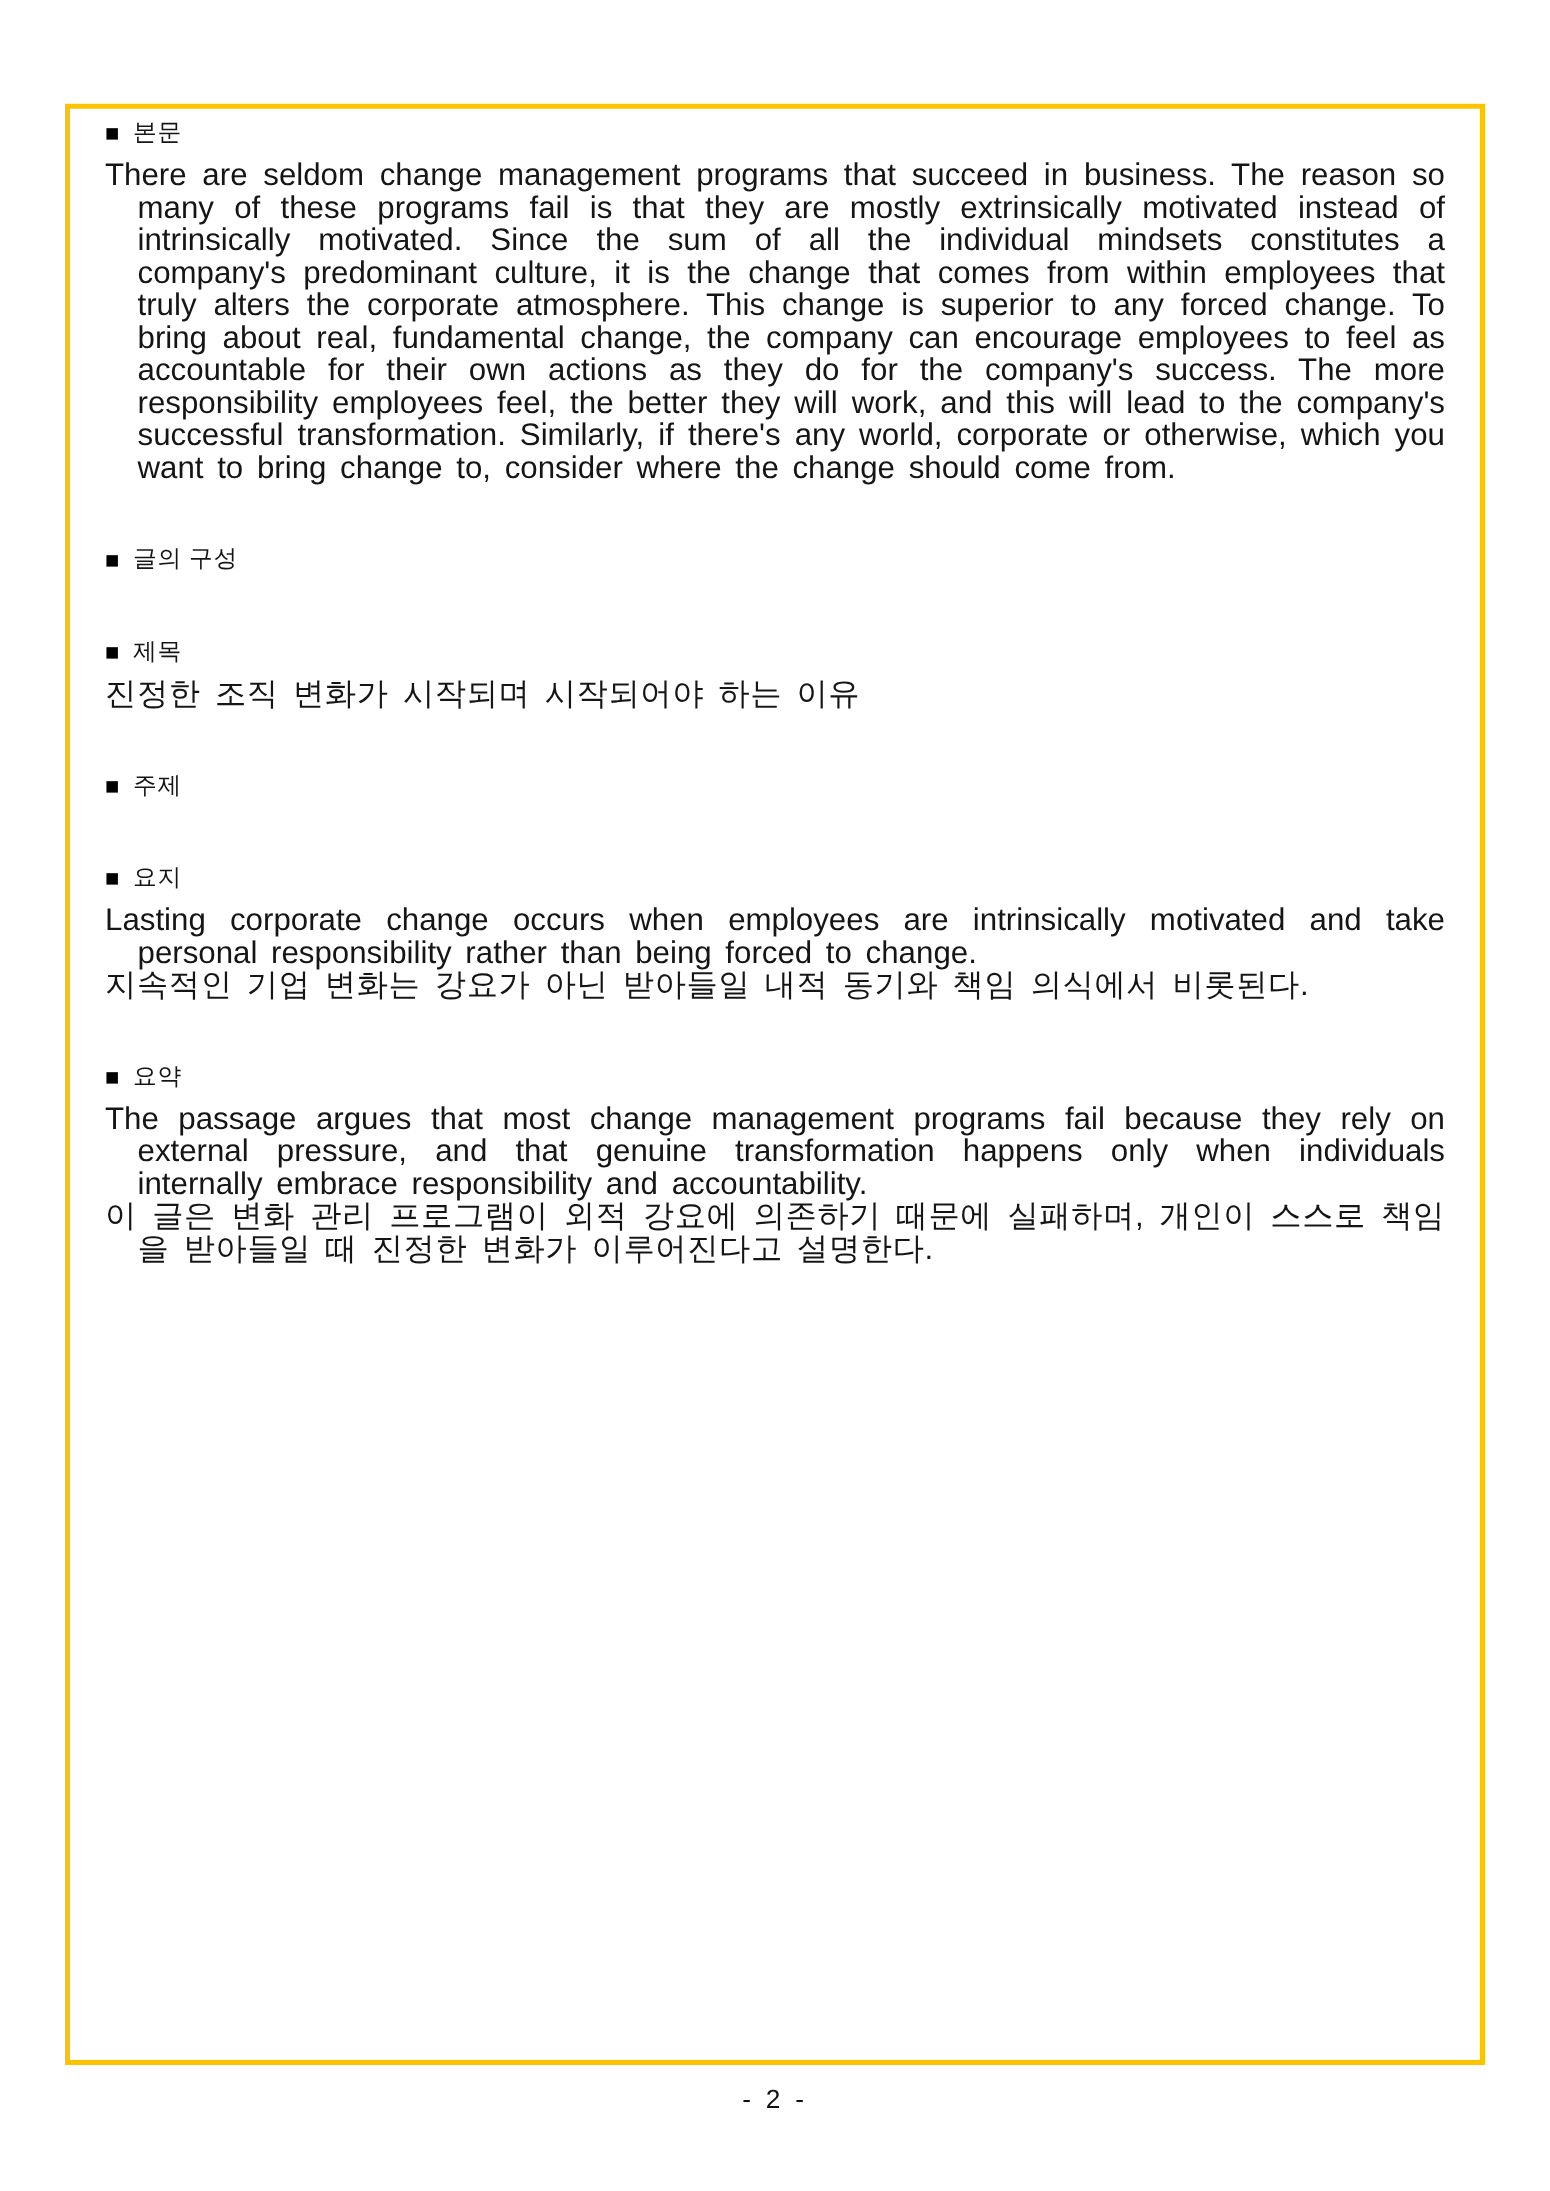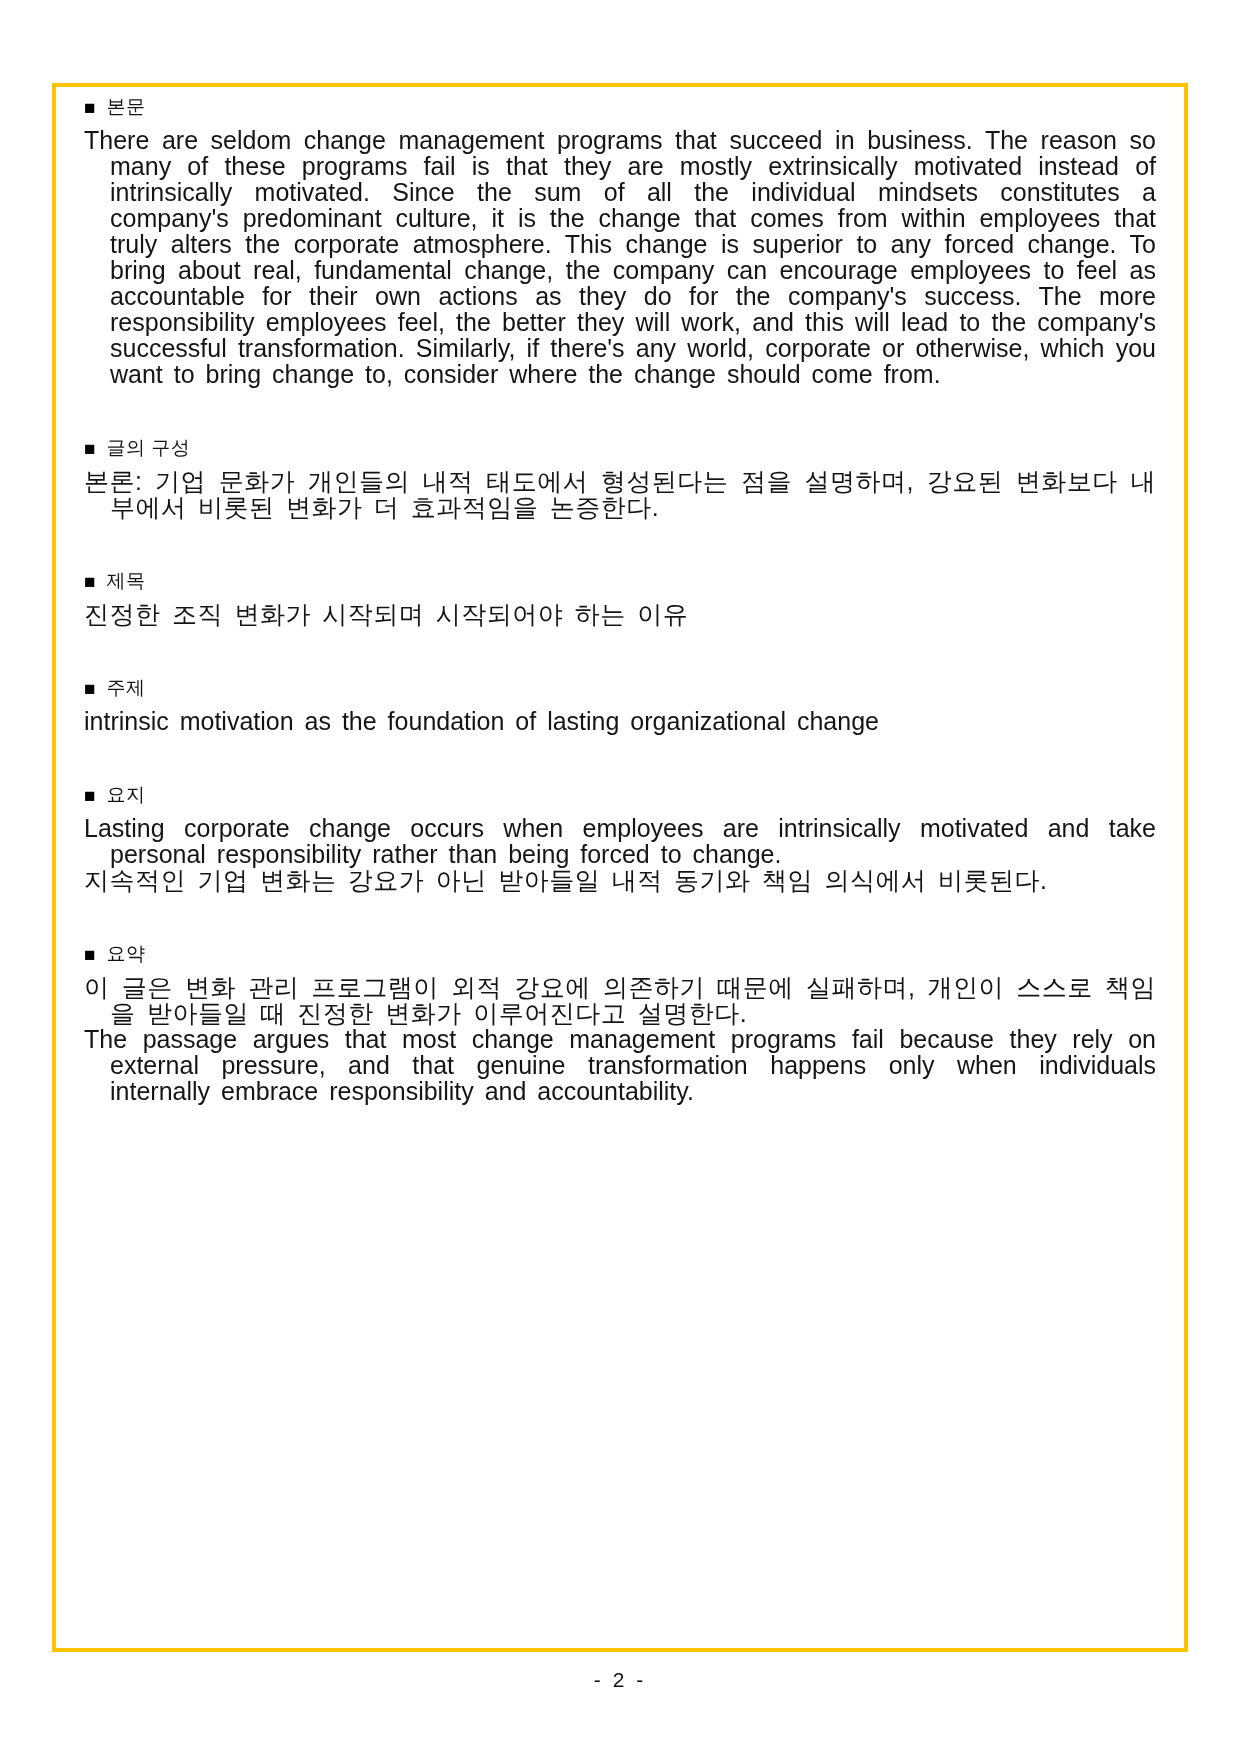--- a/index.html
+++ b/index.html
@@ -84,52 +84,50 @@
       <span class="ko">본문</span>
     </div>
     <p class="hang">There are seldom change management programs that succeed in business. The reason so many of these programs fail is that they are mostly extrinsically motivated instead of intrinsically motivated. Since the sum of all the individual mindsets constitutes a company's predominant culture, it is the change that comes from within employees that truly alters the corporate atmosphere. This change is superior to any forced change. To bring about real, fundamental change, the company can encourage employees to feel as accountable for their own actions as they do for the company's success. The more responsibility employees feel, the better they will work, and this will lead to the company's successful transformation. Similarly, if there's any world, corporate or otherwise, which you want to bring change to, consider where the change should come from.</p>
   </div>
 
   <div class="section">
     <div class="sec-header">
       <span class="bullet">■</span>
       <span class="ko">글의 구성</span>
     </div>
-    <p class="hang ko">본론: 기업 문화가 개인들의 내적 태도에서 형성된다는 점을 설명하며, 강요된 변화보다 내부에서 비롯된 변화가 더 효과적임을 논증한다.</p>
   </div>
 
   <div class="section">
     <div class="sec-header">
       <span class="bullet">■</span>
       <span class="ko">제목</span>
     </div>
     <p class="ko">진정한 조직 변화가 시작되며 시작되어야 하는 이유</p>
   </div>
 
   <div class="section">
     <div class="sec-header">
       <span class="bullet">■</span>
       <span class="ko">주제</span>
     </div>
-    <p>intrinsic motivation as the foundation of lasting organizational change</p>
   </div>
 
   <div class="section">
     <div class="sec-header">
       <span class="bullet">■</span>
       <span class="ko">요지</span>
     </div>
     <p class="hang">Lasting corporate change occurs when employees are intrinsically motivated and take personal responsibility rather than being forced to change.</p>
     <p class="ko">지속적인 기업 변화는 강요가 아닌 받아들일 내적 동기와 책임 의식에서 비롯된다.</p>
   </div>
 
   <div class="section">
     <div class="sec-header">
       <span class="bullet">■</span>
       <span class="ko">요약</span>
     </div>
+    <p class="hang">The passage argues that most change management programs fail because they rely on external pressure, and that genuine transformation happens only when individuals internally embrace responsibility and accountability.</p>
     <p class="hang ko">이 글은 변화 관리 프로그램이 외적 강요에 의존하기 때문에 실패하며, 개인이 스스로 책임을 받아들일 때 진정한 변화가 이루어진다고 설명한다.</p>
-    <p class="hang">The passage argues that most change management programs fail because they rely on external pressure, and that genuine transformation happens only when individuals internally embrace responsibility and accountability.</p>
   </div>
 
 </div>
 
 <div class="page-number">- 2 -</div>
 
 </body></html>

